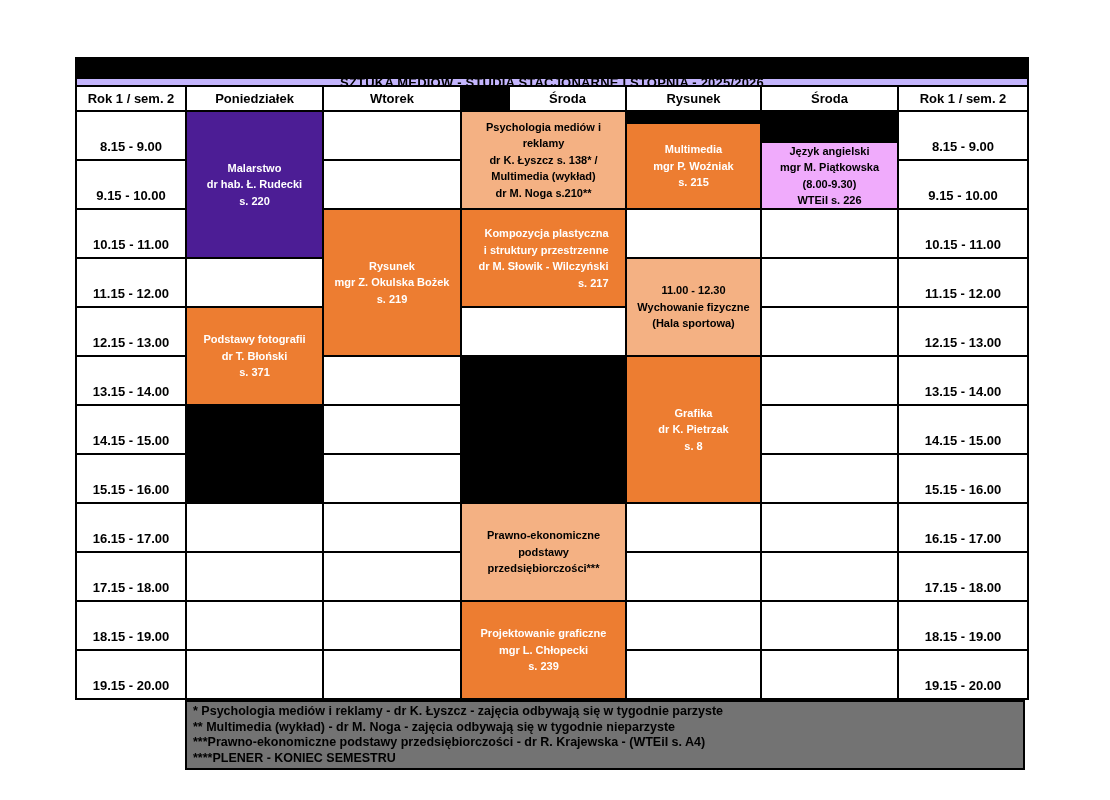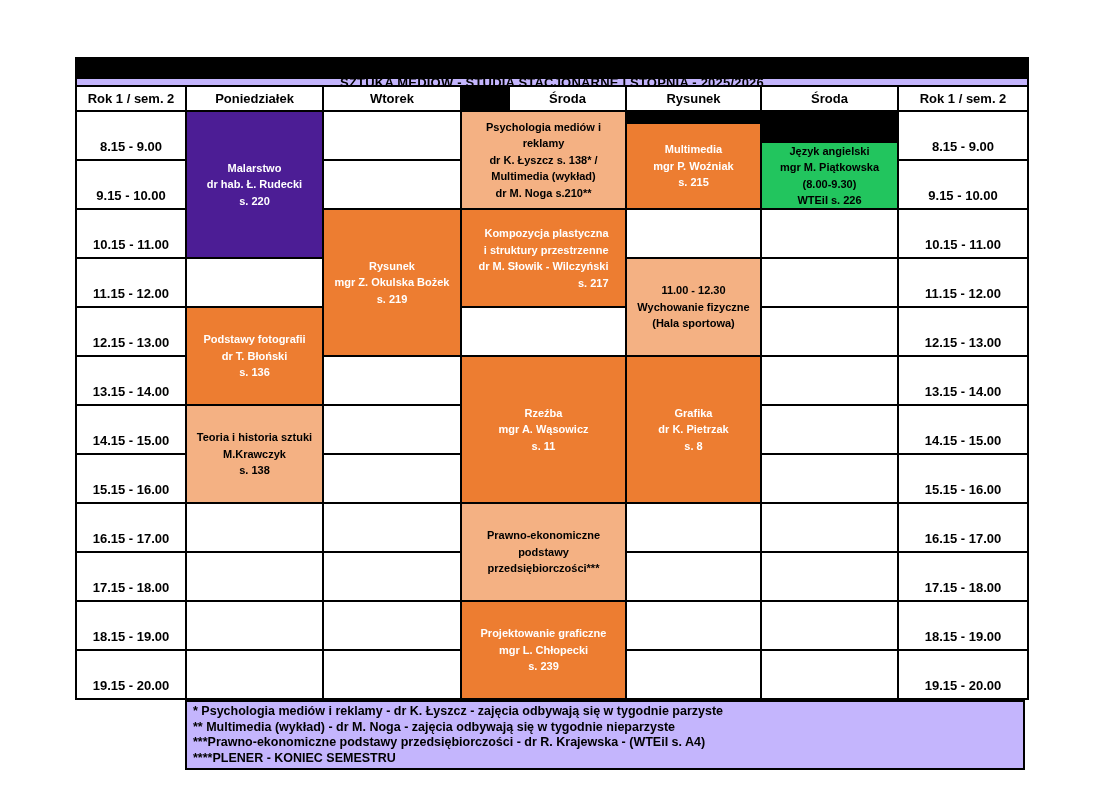--- a/index.html
+++ b/index.html
@@ -110,54 +110,48 @@
       <div class="cell time" style="grid-area: 12 / 7;">17.15 - 18.00</div>
       <div class="cell time" style="grid-area: 13 / 1;">18.15 - 19.00</div>
       <div class="cell time" style="grid-area: 13 / 7;">18.15 - 19.00</div>
       <div class="cell time" style="grid-area: 14 / 1;">19.15 - 20.00</div>
       <div class="cell time" style="grid-area: 14 / 7;">19.15 - 20.00</div>
       <div class="cell event" style="grid-area: 3 / 2 / span 3; background: #4c1d95; color: rgb(255, 255, 255);">Malarstwo
 dr hab. Ł. Rudecki
 s. 220</div>
       <div class="cell event" style="grid-area: 7 / 2 / span 2; background: rgb(237, 125, 49); color: rgb(255, 255, 255);">Podstawy fotografii
 dr T. Błoński
-s. 136</div>
-      <div class="cell event" style="grid-area: 9 / 2 / span 2; background: rgb(244, 177, 131); color: rgb(0, 0, 0);">Teoria i historia sztuki
-M.Krawczyk
-s. 138</div>
+s. 371</div>
       <div class="cell event" style="grid-area: 5 / 3 / span 3; background: rgb(237, 125, 49); color: rgb(255, 255, 255);">Rysunek
 mgr Z. Okulska Bożek
 s. 219</div>
       <div class="cell event" style="grid-area: 3 / 4 / span 2; background: rgb(244, 177, 131); color: rgb(0, 0, 0);">Psychologia mediów i reklamy
 dr K. Łyszcz s. 138* /
 Multimedia (wykład)
 dr M. Noga s.210**</div>
       <div class="cell event" style="grid-area: 5 / 4 / span 2; background: rgb(237, 125, 49); color: rgb(255, 255, 255); text-align: right;">Kompozycja plastyczna
 i struktury przestrzenne
 dr M. Słowik - Wilczyński
 s. 217</div>
-      <div class="cell event" style="grid-area: 8 / 4 / span 3; background: rgb(237, 125, 49); color: rgb(255, 255, 255);">Rzeźba
-mgr A. Wąsowicz
-s. 11</div>
       <div class="cell event" style="grid-area: 11 / 4 / span 2; background: rgb(244, 177, 131); color: rgb(0, 0, 0);">Prawno-ekonomiczne
 podstawy
 przedsiębiorczości***</div>
       <div class="cell event" style="grid-area: 13 / 4 / span 2; background: rgb(237, 125, 49); color: rgb(255, 255, 255);">Projektowanie graficzne
 mgr L. Chłopecki
 s. 239</div>
       <div class="cell event" style="grid-area: 3 / 5 / span 2; background: rgb(237, 125, 49); color: rgb(255, 255, 255); margin-top: 12px;">Multimedia
 mgr P. Woźniak
 s. 215</div>
       <div class="cell event" style="grid-area: 6 / 5 / span 2; background: rgb(244, 177, 131); color: rgb(0, 0, 0);">11.00 - 12.30
 Wychowanie fizyczne
 (Hala sportowa)</div>
       <div class="cell event" style="grid-area: 8 / 5 / span 3; background: rgb(237, 125, 49); color: rgb(255, 255, 255);">Grafika
 dr K. Pietrzak
 s. 8</div>
-      <div class="cell event" style="grid-area: 3 / 6 / span 2; background: #22c55e; color: rgb(0, 0, 0); margin-top: 31px;">Język angielski
+      <div class="cell event" style="grid-area: 3 / 6 / span 2; background: #f0abfc; color: rgb(0, 0, 0); margin-top: 31px;">Język angielski
 mgr M. Piątkowska
 (8.00-9.30)
 WTEiI s. 226</div>
       <div class="cell empty" style="grid-area: 6 / 2;"></div>
       <div class="cell empty" style="grid-area: 11 / 2;"></div>
       <div class="cell empty" style="grid-area: 12 / 2;"></div>
       <div class="cell empty" style="grid-area: 13 / 2;"></div>
       <div class="cell empty" style="grid-area: 14 / 2;"></div>
       <div class="cell empty" style="grid-area: 3 / 3;"></div>
       <div class="cell empty" style="grid-area: 4 / 3;"></div>
@@ -178,19 +172,19 @@
       <div class="cell empty" style="grid-area: 6 / 6;"></div>
       <div class="cell empty" style="grid-area: 7 / 6;"></div>
       <div class="cell empty" style="grid-area: 8 / 6;"></div>
       <div class="cell empty" style="grid-area: 9 / 6;"></div>
       <div class="cell empty" style="grid-area: 10 / 6;"></div>
       <div class="cell empty" style="grid-area: 11 / 6;"></div>
       <div class="cell empty" style="grid-area: 12 / 6;"></div>
       <div class="cell empty" style="grid-area: 13 / 6;"></div>
       <div class="cell empty" style="grid-area: 14 / 6;"></div>
     </div>
-  <div class="footnotes" id="footnotes" style="background: #c4b5fd;">
+  <div class="footnotes" id="footnotes" style="background: #737373;">
       <div class="footnote-line">* Psychologia mediów i reklamy - dr K. Łyszcz - zajęcia odbywają się w tygodnie parzyste</div>
       <div class="footnote-line">** Multimedia (wykład) - dr M. Noga - zajęcia odbywają się w tygodnie nieparzyste</div>
       <div class="footnote-line">***Prawno-ekonomiczne podstawy przedsiębiorczości - dr R. Krajewska - (WTEiI s. A4)</div>
       <div class="footnote-line">****PLENER - KONIEC SEMESTRU</div>
     </div>
 </div>
 
 </body></html>

